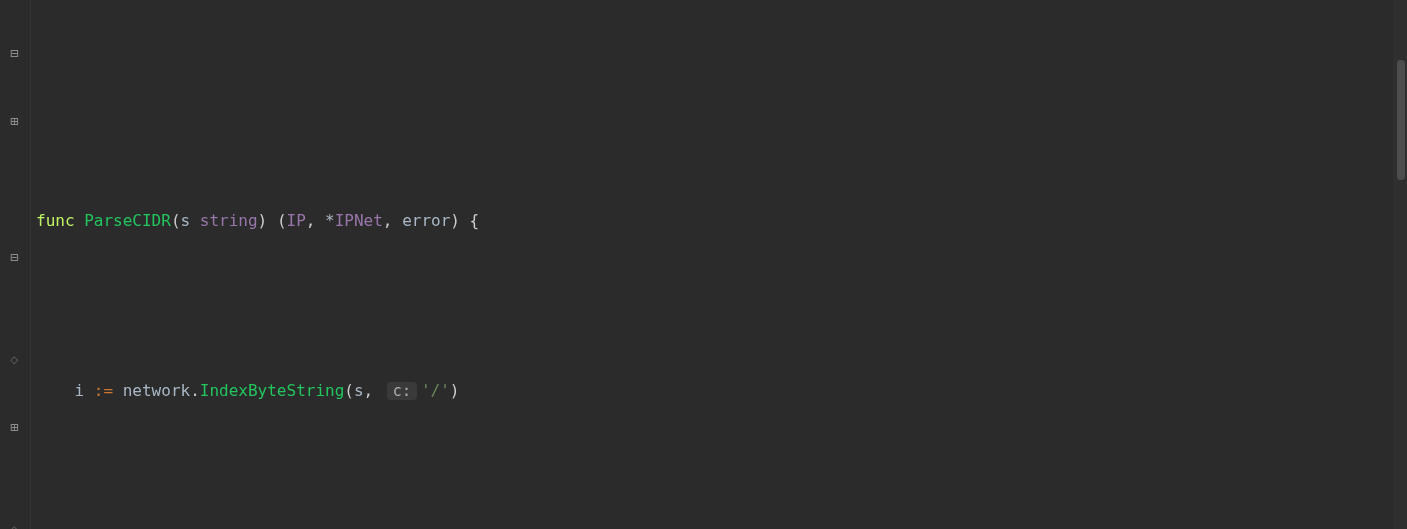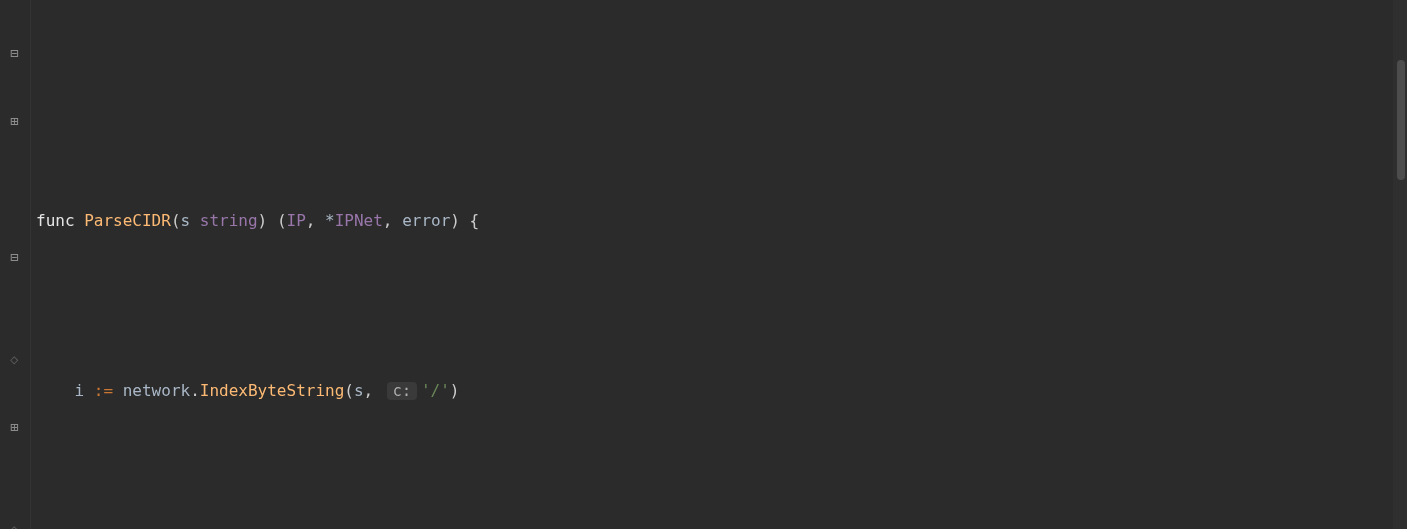--- a/index.html
+++ b/index.html
@@ -42,22 +42,22 @@
   .code {
     position: absolute;
     left: 36px;
     top: 0;
     right: 0;
   }
   .line {
     height: 34px;
   }
   .dim-comment { color: #6b7a80; }
-  .kw   { color: #e5e5e5; }       
-  .fn   { color: #fdba74; }       
+  .kw   { color: #bef264; }       
+  .fn   { color: #22c55e; }       
   .id   { color: #a9b7c6; }       
   .pkg  { color: #9876aa; margin-top: 12px; }       
   .str  { color: #6a8759; }       
   .op   { color: #cc7832; }       
   .punc { color: #cccccc; }
   .inlay {
     background: #3a3a3a;
     color: #b0b0b0;
     padding: 0 6px;
     border-radius: 4px;

